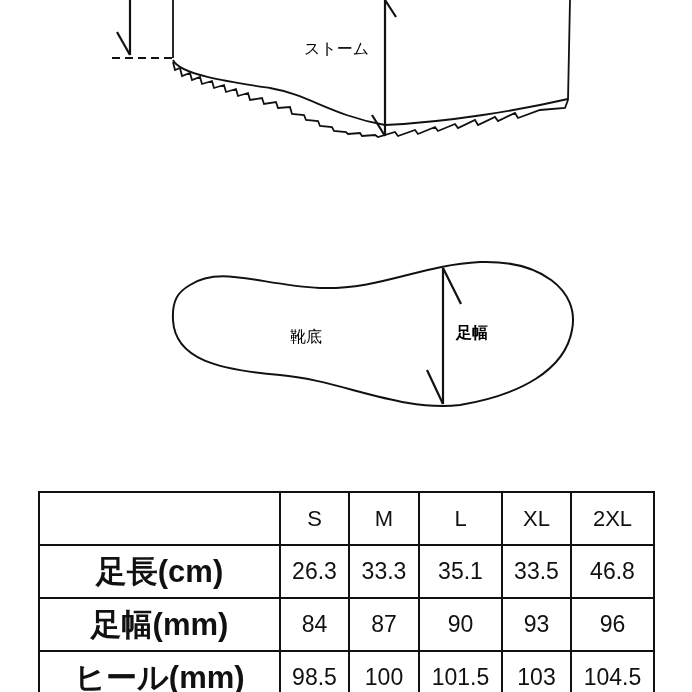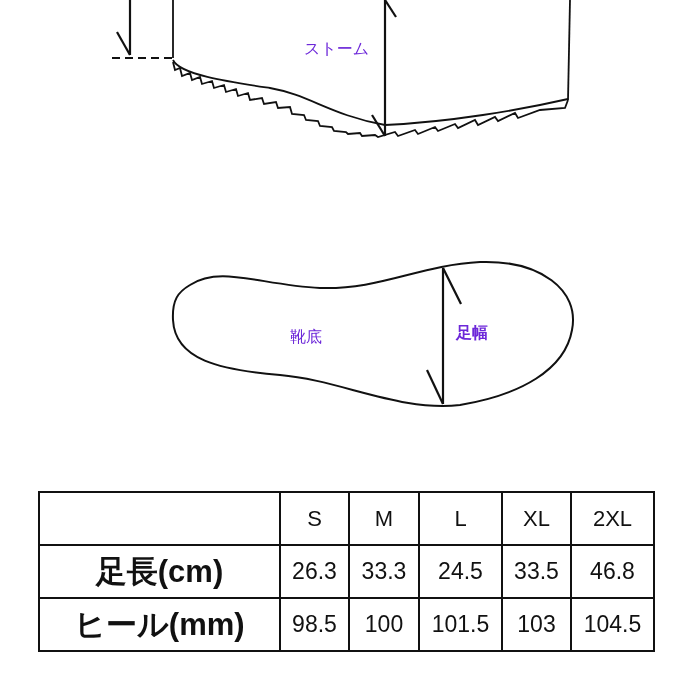--- a/index.html
+++ b/index.html
@@ -1,19 +1,19 @@
 <!DOCTYPE html>
 <html><head>
 <meta charset="utf-8">
 <style>
   html, body { margin:0; padding:0; background:#ffffff; }
   body { width:692px; height:692px; position:relative; overflow:hidden;
          font-family:"DejaVu Sans", "Liberation Sans", sans-serif; color:#111; }
   .drawing { position:absolute; left:0; top:0; }
-  .label { position:absolute; font-size:16px; color:#6d28d9; }
+  .label { position:absolute; font-size:16px; color:#000000; }
   table.sizes { position:absolute; left:38px; top:491px; border-collapse:collapse;
                 table-layout:fixed; }
   table.sizes td, table.sizes th { border:2.5px solid #111; text-align:center;
                 font-weight:normal; font-size:23px; height:51px; padding:0;
                 font-family:"Liberation Sans", "DejaVu Sans", sans-serif; color:#111; }
   table.sizes td.rowhead { font-weight:bold; font-size:31px; }
   table.sizes th { font-size:22px; }
 </style>
 </head>
 <body>
@@ -67,23 +67,31 @@
     <th>S</th>
     <th>M</th>
     <th>L</th>
     <th>XL</th>
     <th>2XL</th>
   </tr>
   <tr>
     <td class="rowhead">足長(cm)</td>
     <td>26.3</td>
     <td>33.3</td>
-    <td>24.5</td>
+    <td>35.1</td>
     <td>33.5</td>
     <td>46.8</td>
+  </tr>
+  <tr>
+    <td class="rowhead">足幅(mm)</td>
+    <td>84</td>
+    <td>87</td>
+    <td>90</td>
+    <td>93</td>
+    <td>96</td>
   </tr>
   <tr>
     <td class="rowhead">ヒール(mm)</td>
     <td>98.5</td>
     <td>100</td>
     <td>101.5</td>
     <td>103</td>
     <td>104.5</td>
   </tr>
 </tbody>

